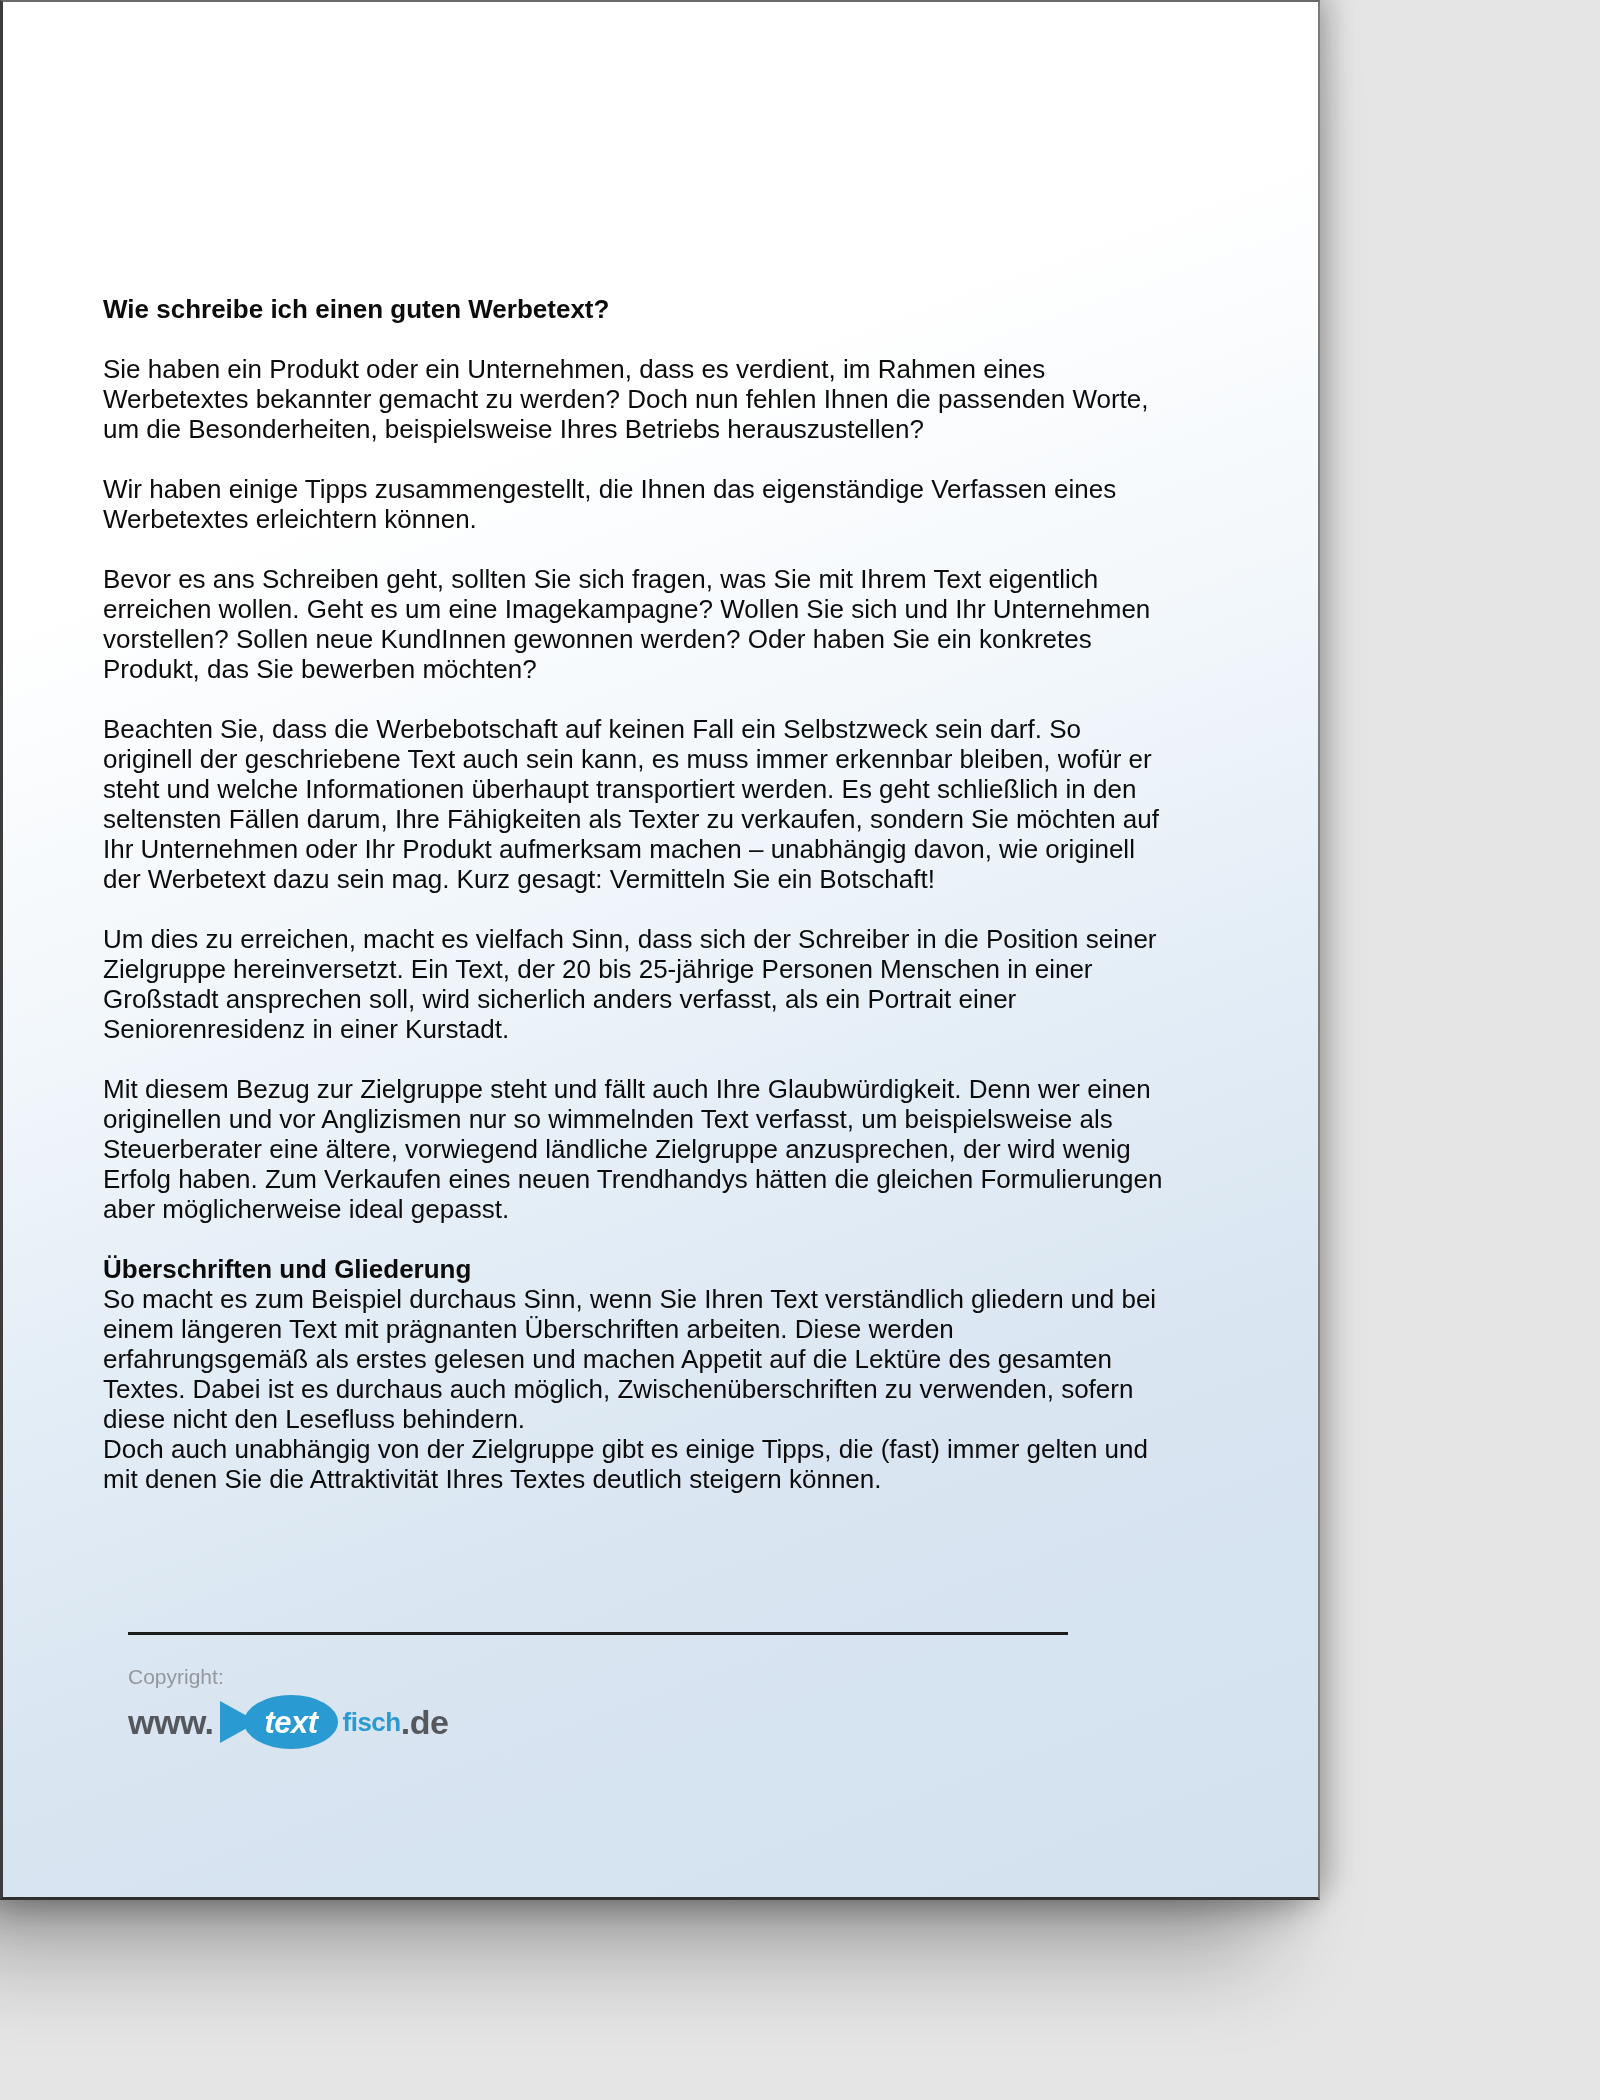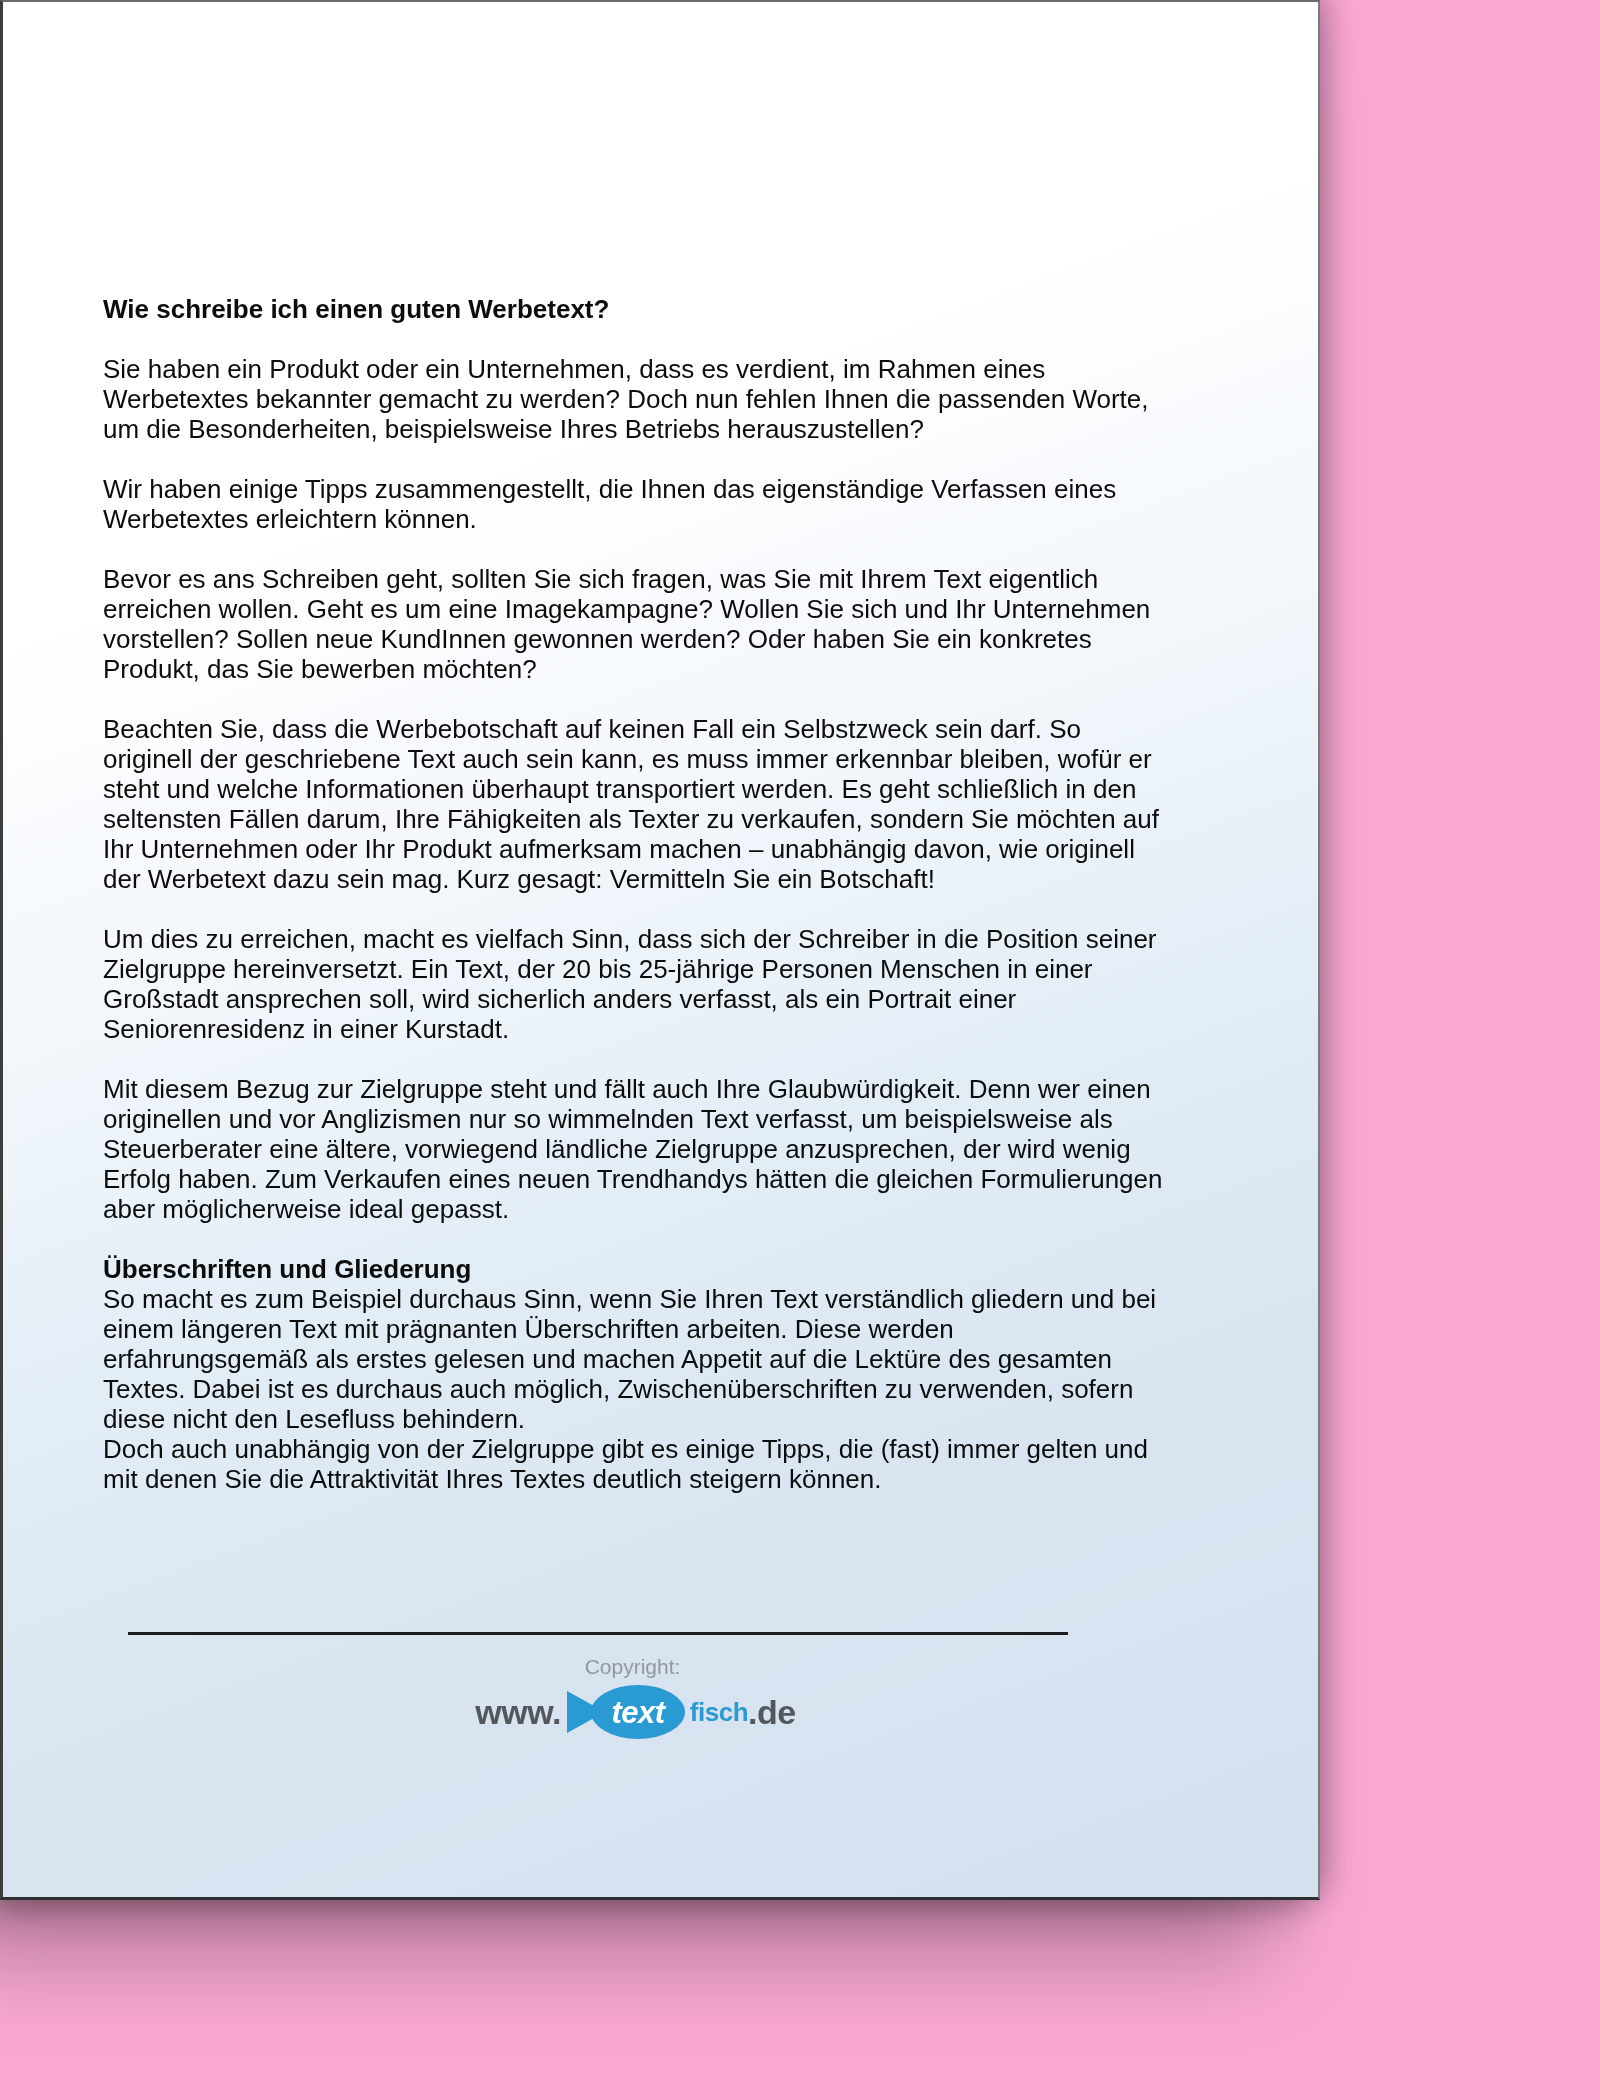--- a/index.html
+++ b/index.html
@@ -8,21 +8,21 @@
     width: 1600px;
     height: 2100px;
     background: #ffffff;
     overflow: hidden;
     font-family: "Liberation Sans", sans-serif;
   }
   .stage {
     position: relative;
     width: 1600px;
     height: 2100px;
-    background: #f9a8d4;
+    background: #e5e5e5;
   }
   
   .page {
     position: absolute;
     left: 0;
     top: 0;
     width: 1320px;
     height: 1900px;
     box-sizing: border-box;
     transform-origin: 0 0;
@@ -70,22 +70,22 @@
     top: 1630px;
     left: 125px;
     width: 1015px;
   }
   .rule {
     width: 940px;
     height: 3px;
     background: #1d1d1d;
   }
   .footer-meta {
-    margin-top: 20px;
-    text-align: center;
+    margin-top: 30px;
+    text-align: left;
   }
   .copyright {
     font-size: 21px;
     color: #94989c;
     margin-bottom: 4px;
     padding-right: 6px;
   }
   .logo {
     display: inline-flex;
     align-items: center;

